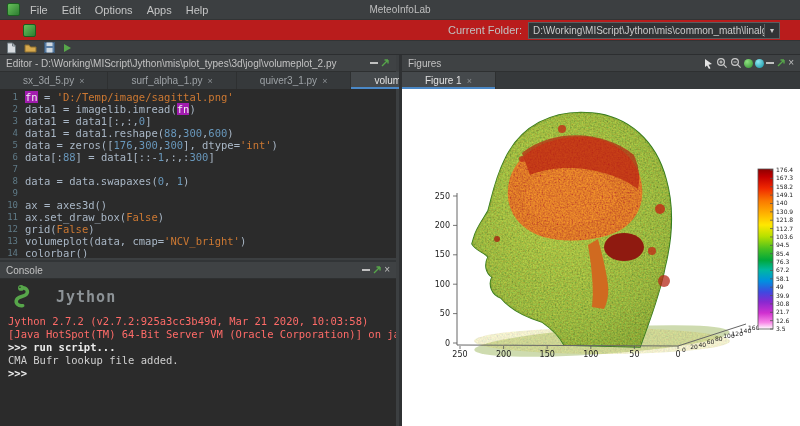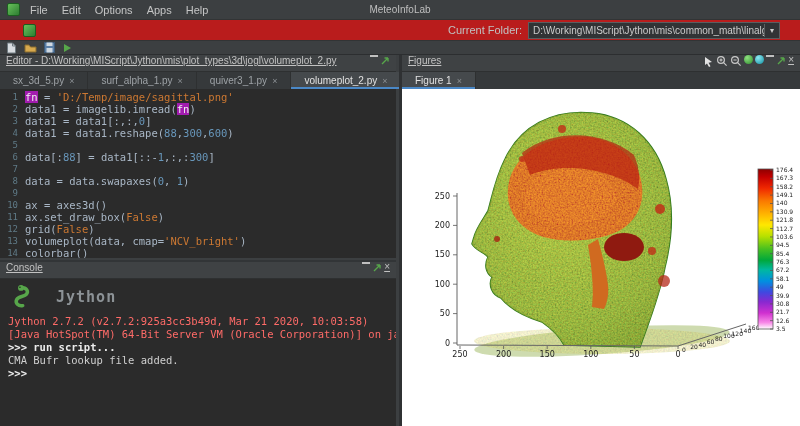--- a/index.html
+++ b/index.html
@@ -22,31 +22,31 @@
   .toolbar2{position:absolute;top:41px;left:0;right:0;height:13px;display:flex;align-items:center;gap:7px;
             padding:0 6px;border-bottom:1px solid #2c2e30;background:#3c3f41;}
   .tbtn{display:inline-flex;align-items:center;justify-content:center;height:12px;}
 
   
   .left{position:absolute;top:55px;left:0;width:396px;bottom:0;}
   .right{position:absolute;top:55px;left:399px;right:0;bottom:0;background:#0369a1;border-left:3px solid #2f3133;}
   .panel{position:absolute;left:0;right:0;background:#2b2b2b;}
   .editor{top:0;height:203px;}
   .console{top:205px;bottom:0;border-top:2px solid #323537;}
-  .ptitle{height:16px;background:#3f4244;border-bottom:1px solid #2e3031;display:flex;align-items:flex-start;
-          gap:2px;padding:0 6px;font-size:10px;color:#c2c2c2;white-space:nowrap;overflow:hidden;text-decoration:underline;}
+  .ptitle{height:16px;background:#3f4244;border-bottom:1px solid #2e3031;display:flex;align-items:center;
+          gap:2px;padding:0 6px;font-size:10px;color:#c2c2c2;white-space:nowrap;overflow:hidden;}
   .sp{flex:1;}
   .i-min{display:inline-block;width:8px;height:2px;background:#c0c0c0;}
   .i-close{font-size:10px;color:#c0c0c0;line-height:10px;}
   .dot{display:inline-block;width:9px;height:9px;border-radius:50%;}
   .dot-green{background:radial-gradient(circle at 35% 30%,#8ee27f,#2e8b2e);}
   .dot-cyan{background:radial-gradient(circle at 35% 30%,#8fe9f2,#0e8fa0);}
 
   .tabs{height:17px;background:#36393b;display:flex;border-bottom:1px solid #2e3031;}
-  .tab{display:flex;align-items:center;gap:5px;padding:0 13px;font-size:10px;color:#9da2a6;
+  .tab{display:flex;align-items:center;gap:5px;padding:0 23px;font-size:10px;color:#9da2a6;
        border-right:1px solid #2e3031;white-space:nowrap;}
   .tab.active{background:#45494c;color:#e2e2e2;box-shadow:inset 0 -2px 0 #4a88c7;}
   .tab-close{font-size:9px;color:#8a8f93;}
 
   
   .code{position:absolute;top:34px;bottom:0;left:0;right:0;background:#2b2b2b;overflow:hidden;
         font-family:"DejaVu Sans Mono",monospace;font-size:10.5px;padding-top:2px;}
   .cline{display:flex;height:12px;line-height:12px;white-space:pre;}
   .ln{width:18px;flex:none;text-align:right;padding-right:7px;color:#5f7a87;font-size:9px;}
   .tp{color:#a9b7c6;} .ts{color:#cc7832;} .tn{color:#6897bb;} .tk{color:#cc7832;}
@@ -146,21 +146,21 @@
           <div class="tab active">
             <span class="tab-label">volumeplot_2.py</span>
             <span class="tab-close">×</span>
           </div>
         </div>
       <div class="code" id="code">
           <div class="cline"><span class="ln">1</span><span class="lc"><span class="thl">fn</span><span class="tp"> = </span><span class="ts">'D:/Temp/image/sagittal.png'</span></span></div>
           <div class="cline"><span class="ln">2</span><span class="lc"><span class="tp">data1 = imagelib.imread(</span><span class="thl">fn</span><span class="tp">)</span></span></div>
           <div class="cline"><span class="ln">3</span><span class="lc"><span class="tp">data1 = data1[:,:,</span><span class="tn">0</span><span class="tp">]</span></span></div>
           <div class="cline"><span class="ln">4</span><span class="lc"><span class="tp">data1 = data1.reshape(</span><span class="tn">88</span><span class="tp">,</span><span class="tn">300</span><span class="tp">,</span><span class="tn">600</span><span class="tp">)</span></span></div>
-          <div class="cline"><span class="ln">5</span></div>
+          <div class="cline"><span class="ln">5</span><span class="lc"><span class="tp">data = zeros([</span><span class="tn">176</span><span class="tp">,</span><span class="tn">300</span><span class="tp">,</span><span class="tn">300</span><span class="tp">], dtype=</span><span class="ts">'int'</span><span class="tp">)</span></span></div>
           <div class="cline"><span class="ln">6</span><span class="lc"><span class="tp">data[:</span><span class="tn">88</span><span class="tp">] = data1[::-</span><span class="tn">1</span><span class="tp">,:,:</span><span class="tn">300</span><span class="tp">]</span></span></div>
           <div class="cline"><span class="ln">7</span></div>
           <div class="cline"><span class="ln">8</span><span class="lc"><span class="tp">data = data.swapaxes(</span><span class="tn">0</span><span class="tp">, </span><span class="tn">1</span><span class="tp">)</span></span></div>
           <div class="cline"><span class="ln">9</span><span class="lc"></span></div>
           <div class="cline"><span class="ln">10</span><span class="lc"><span class="tp">ax = axes3d()</span></span></div>
           <div class="cline"><span class="ln">11</span><span class="lc"><span class="tp">ax.set_draw_box(</span><span class="tk">False</span><span class="tp">)</span></span></div>
           <div class="cline"><span class="ln">12</span><span class="lc"><span class="tp">grid(</span><span class="tk">False</span><span class="tp">)</span></span></div>
           <div class="cline"><span class="ln">13</span><span class="lc"><span class="tp">volumeplot(data, cmap=</span><span class="ts">'NCV_bright'</span><span class="tp">)</span></span></div>
           <div class="cline"><span class="ln">14</span><span class="lc"><span class="tp">colorbar()</span></span></div>
         </div>

